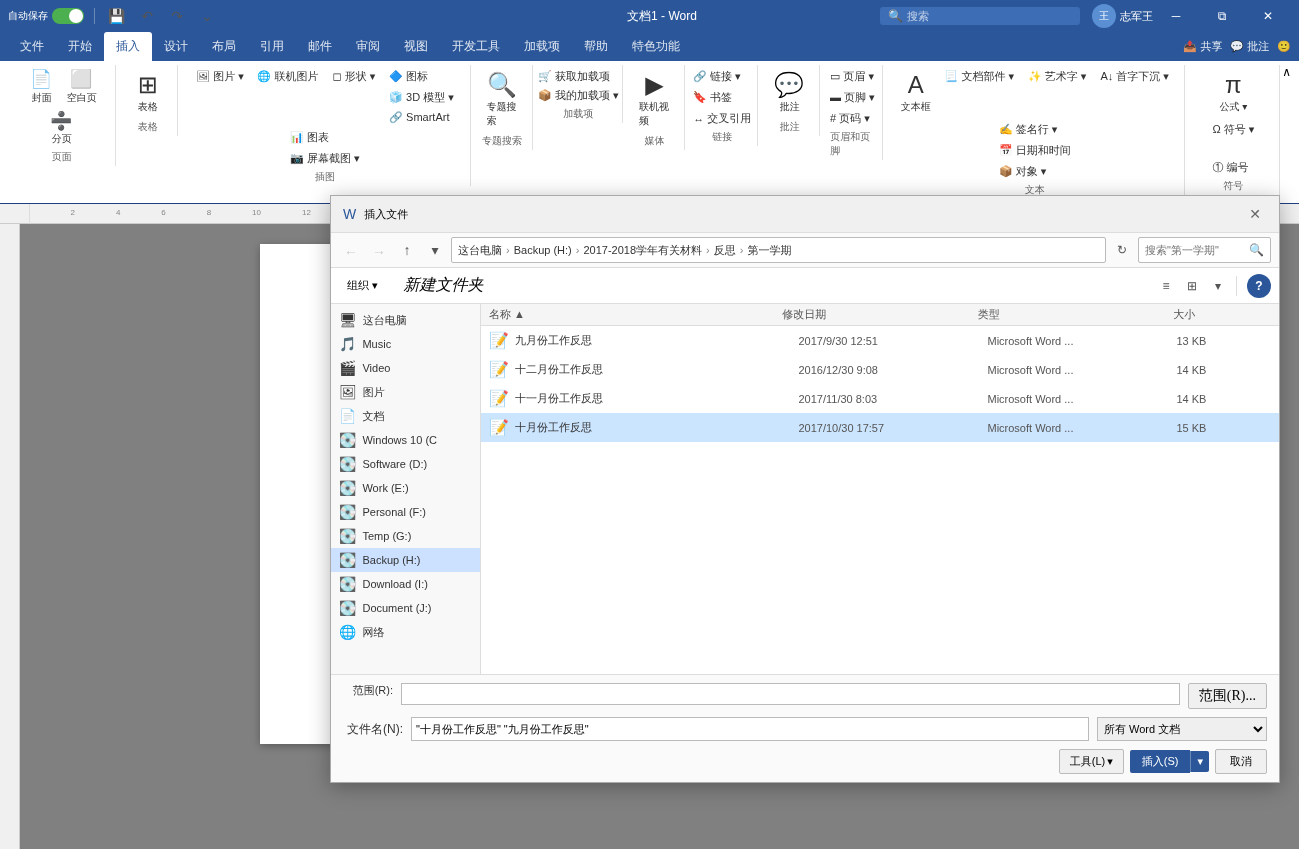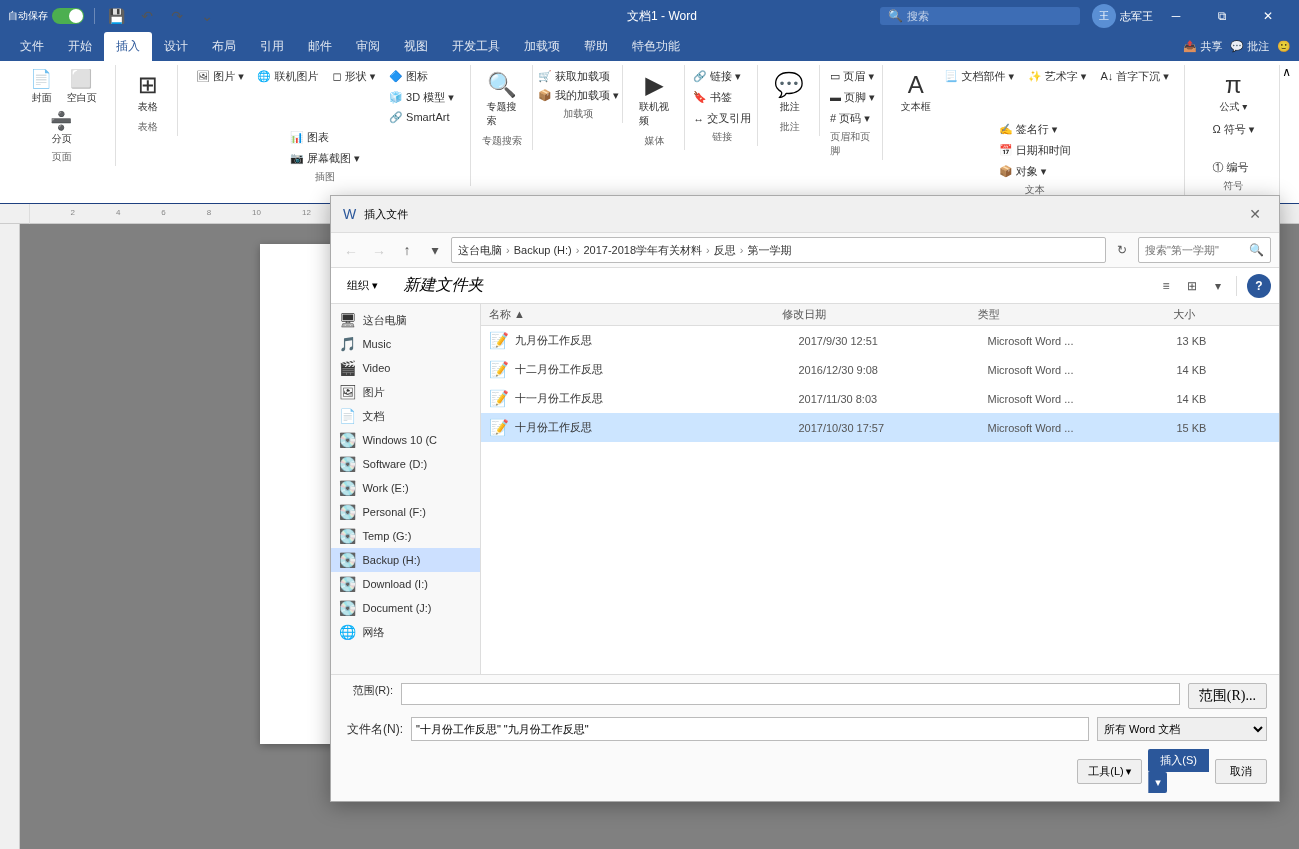--- a/index.html
+++ b/index.html
@@ -107,21 +107,21 @@
     .footer-range { display: flex; align-items: flex-start; gap: 8px; margin-bottom: 6px; }
     .footer-range label { font-size: 11px; color: #333; min-width: 50px; text-align: right; }
     .footer-range input { flex: 1; height: 22px; border: 1px solid #bbb; padding: 0 4px; font-size: 11px; }
     .range-btn { padding: 3px 10px; font-size: 14px; border: 1px solid #bbb; background: #f0f0f0; cursor: pointer; border-radius: 2px; font-family: Liberation Serif, serif; }
     .footer-filename { display: flex; align-items: center; gap: 8px; margin-bottom: 8px; }
     .footer-filename label { font-size: 12px; color: #333; min-width: 60px; text-align: right; }
     .filename-input { flex: 1; height: 24px; border: 1px solid #bbb; padding: 0 4px; font-size: 11px; }
     .filetype-select { width: 170px; height: 24px; border: 1px solid #bbb; font-size: 11px; padding: 0 2px; }
     .footer-actions { display: flex; align-items: center; justify-content: flex-end; gap: 6px; }
     .tools-btn { display: flex; align-items: center; gap: 2px; padding: 4px 10px; font-size: 11px; border: 1px solid #bbb; background: #f0f0f0; cursor: pointer; border-radius: 2px; }
-    .insert-btn { display: flex; align-items: flex-start; flex-direction: column; }
+    .insert-btn { display: flex; align-items: center; }
     .insert-main { padding: 4px 12px; font-size: 11px; background: #2b579a; color: white; border: none; cursor: pointer; border-radius: 2px 0 0 2px; }
     .insert-arrow { padding: 4px 6px; font-size: 11px; background: #2b579a; color: white; border: none; border-left: 1px solid rgba(255,255,255,0.3); cursor: pointer; border-radius: 0 2px 2px 0; }
     .cancel-btn { padding: 4px 14px; font-size: 11px; background: #f0f0f0; border: 1px solid #bbb; cursor: pointer; border-radius: 2px; }
 
     .separator { width: 1px; height: 20px; background: #ddd; margin: 0 4px; }
     .help-btn { width: 24px; height: 24px; background: #2b579a; color: white; border-radius: 50%; display: flex; align-items: center; justify-content: center; font-size: 12px; font-weight: bold; cursor: pointer; margin-left: 4px; }
   </style>
 </head>
 <body>
 

